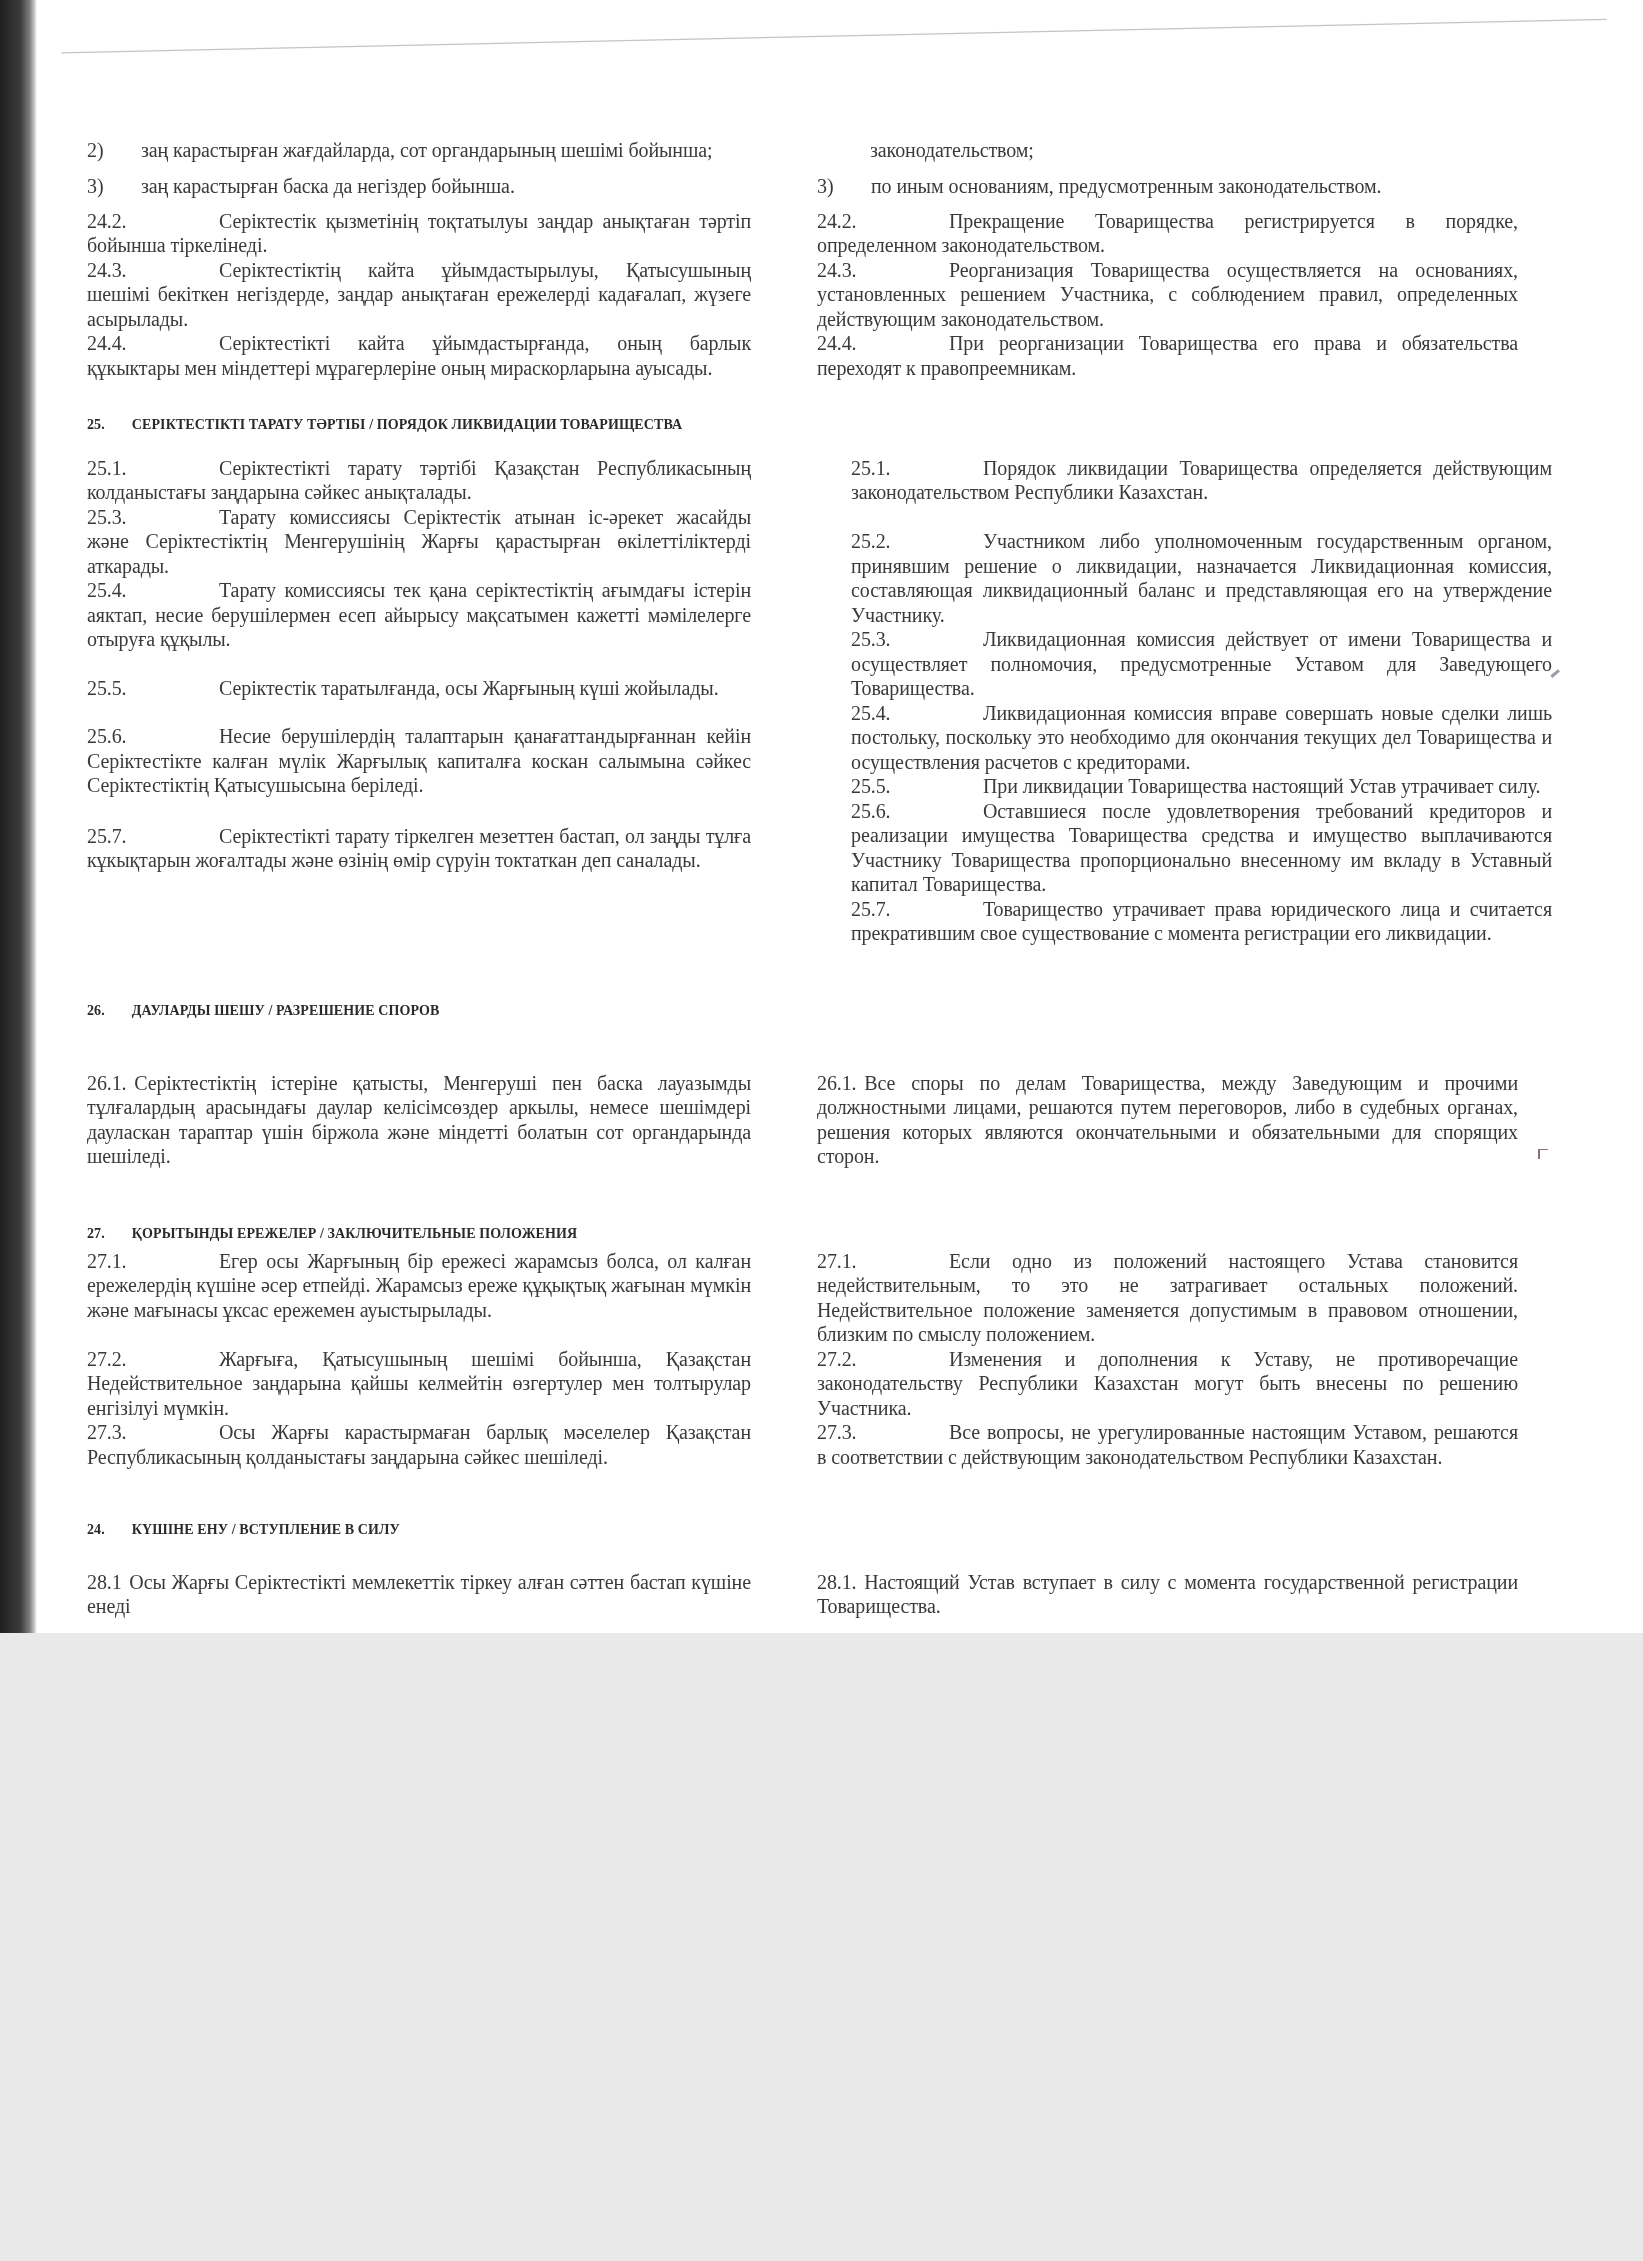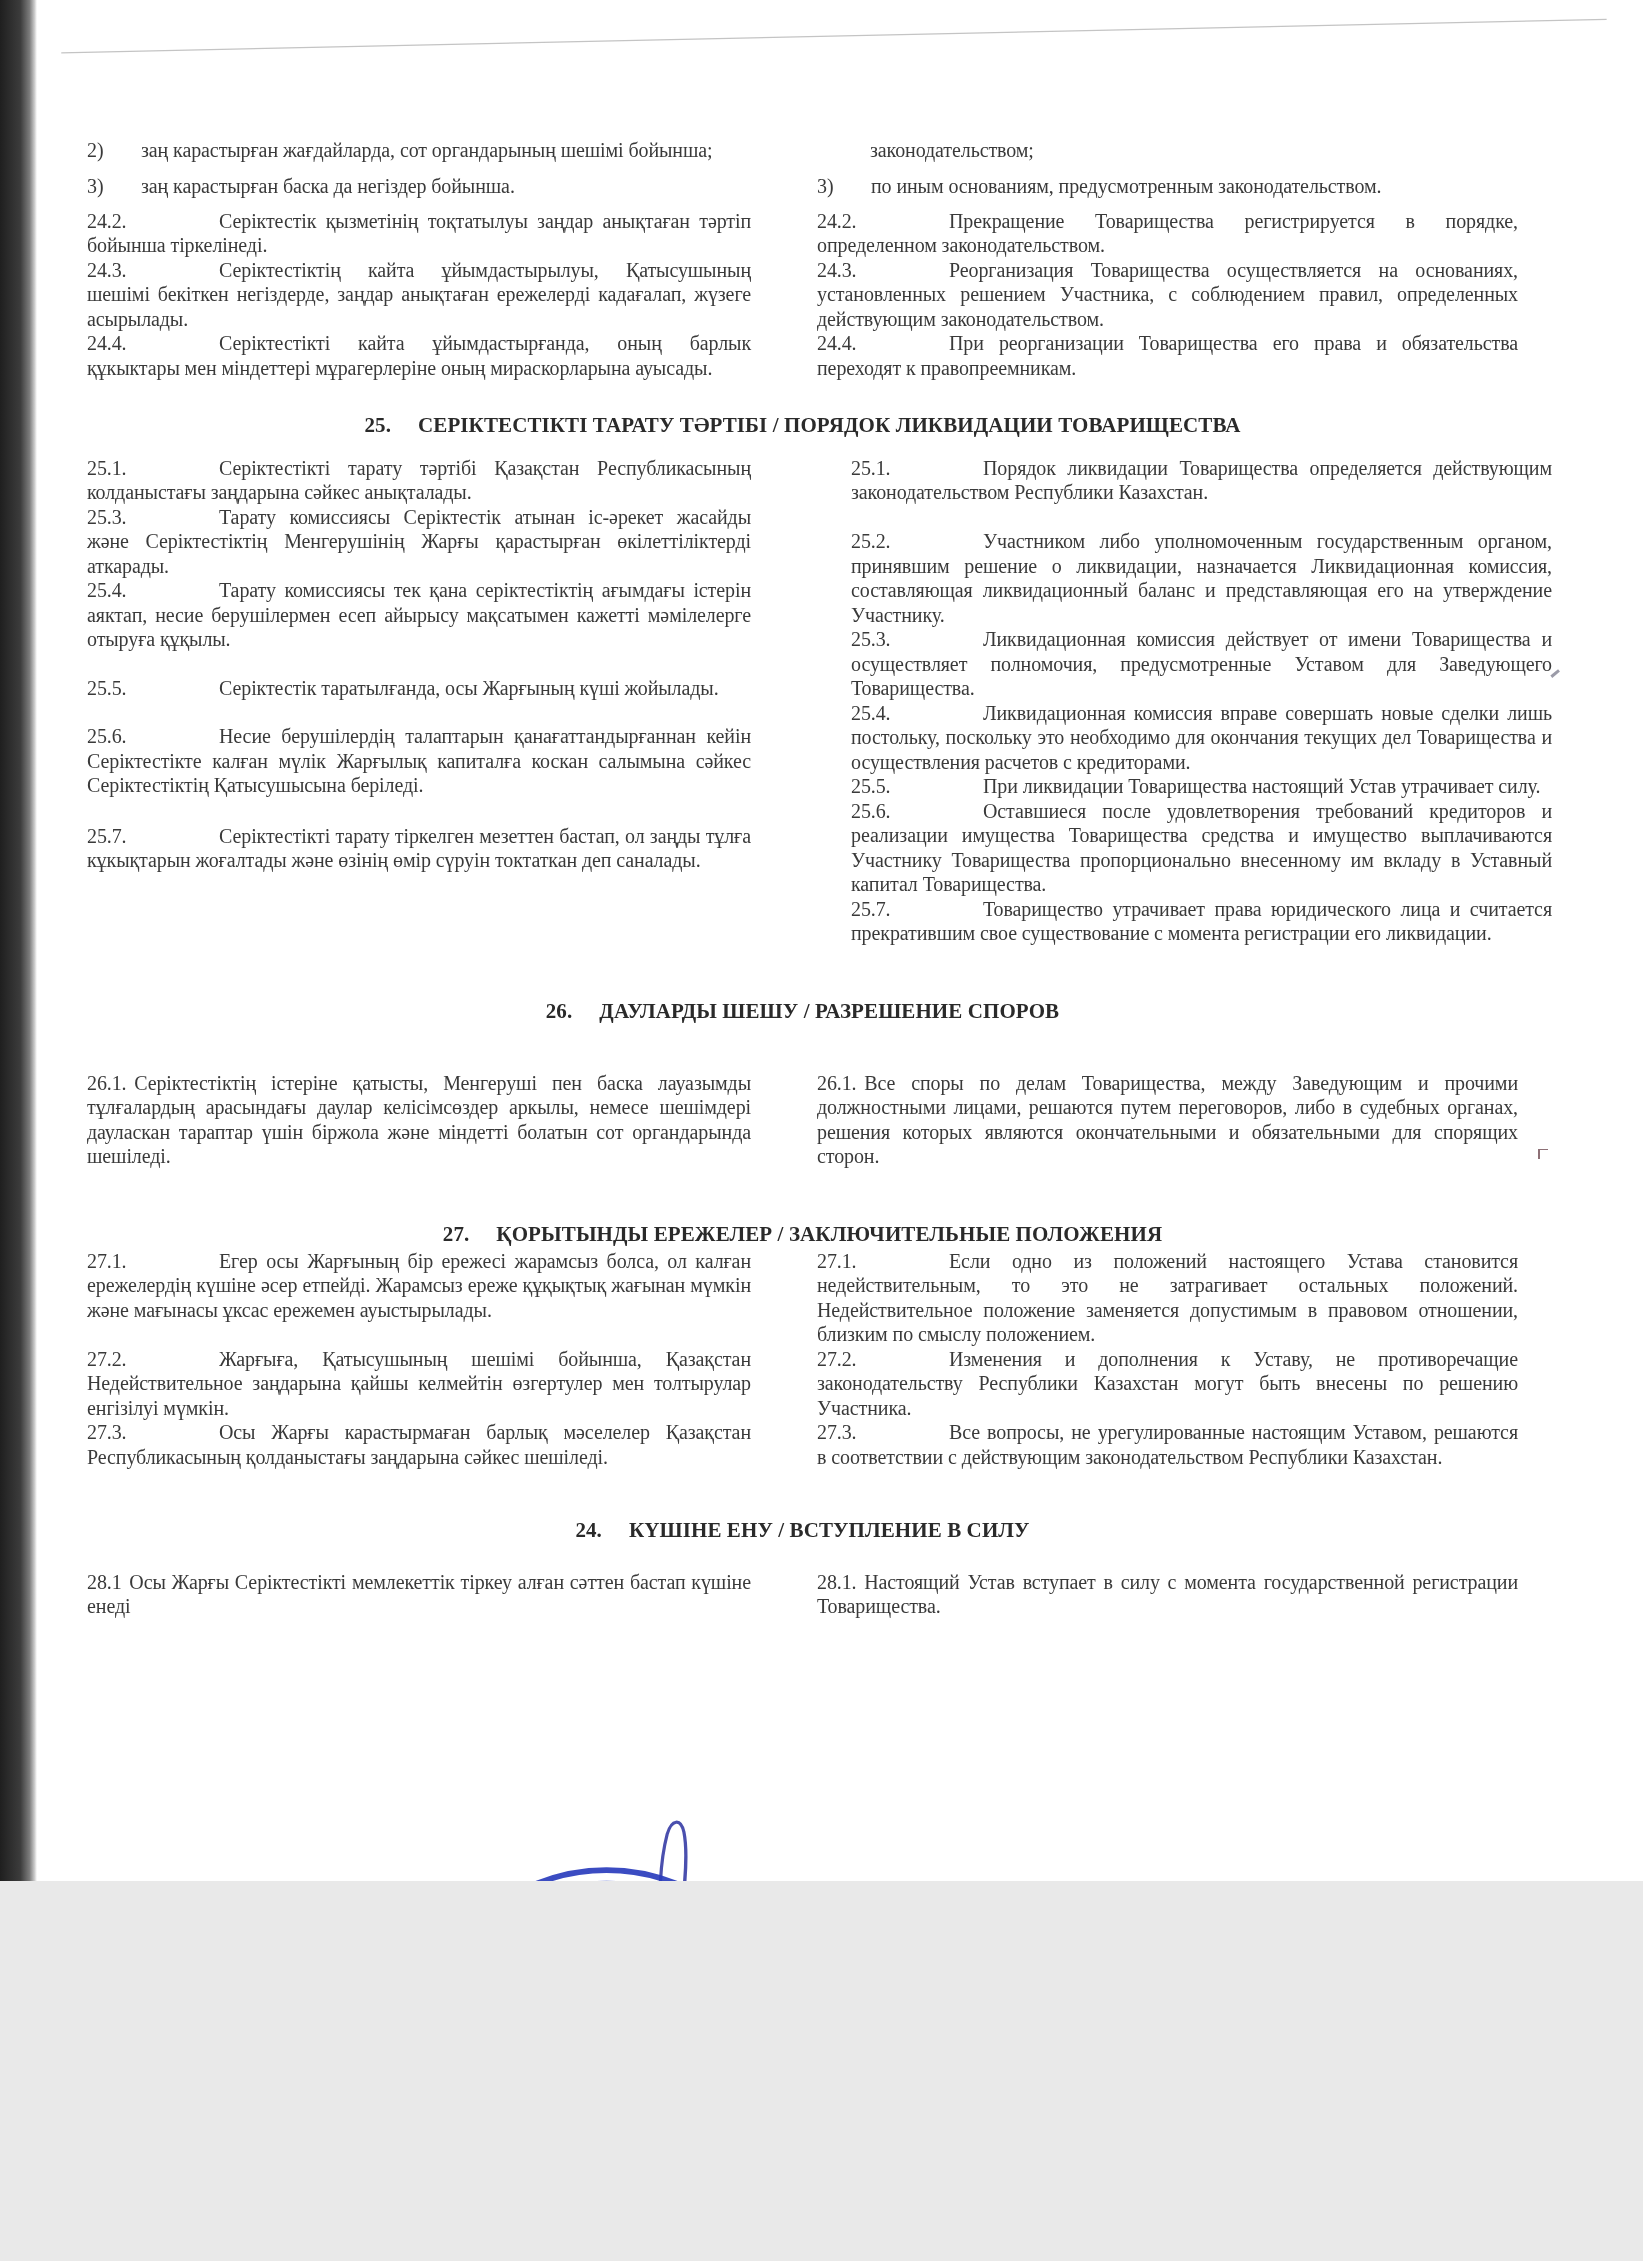--- a/index.html
+++ b/index.html
@@ -1,17 +1,17 @@
 <!DOCTYPE html>
 <html style="font-size:10.3px"><head>
 <meta charset="utf-8">
 <style>
   html,body { margin:0; padding:0; background:#e9e9e9; }
   .page {
-    position:relative; width:1644px; height:1881px; background:#ffffff;
+    position:relative; width:1644px; height:1633px; background:#ffffff;
     overflow:hidden; font-family:"Liberation Serif", serif; color:#3a3a3a;
   }
   .scan-band {
     position:absolute; left:0; top:0; width:37px; height:2261px;
     background:linear-gradient(to right,#1f1f1f 0%,#3c3c3c 55%,#7d7d7d 80%,#c9c9c9 93%,#ffffff 100%);
   }
   .top-line { position:absolute; left:0; top:0; }
   .content { position:absolute; left:87px; top:138px; width:1431px; }
   .row { display:flex; }
   .col-l { width:664px; margin-right:66px; flex:0 0 auto; }
@@ -22,21 +22,21 @@
   }
   .num   { display:inline-block; min-width:132px; }
   .num-sm{ display:inline-block; min-width:54px; }
   .num-in{ margin-right:7.7px; }
   .indent-cont { padding-left:53px; }
   .mb18 { margin-bottom:11.6px; }
   .mt37 { margin-top:24px; }
   .mt38 { margin-top:24.5px; }
   .mt40 { margin-top:26px; }
   .heading {
-    text-align:center; font-weight:bold; font-size:21px; line-height:30px;
+    font-weight:bold; font-size:14px; line-height:30px;
     color:#2a2a2a; margin:0; letter-spacing:0.1px;
   }
   .heading .hnum { margin-right:27px; }
   #row-24 { margin-top:10.3px; }
   #h25 { margin-top:30px; }
   #row-25 { margin-top:15.5px;gap:34px; }
   #h26 { margin-top:50px; }
   #row-26 { margin-top:45px; }
   #h27 { margin-top:50px; }
   #row-27 { }

